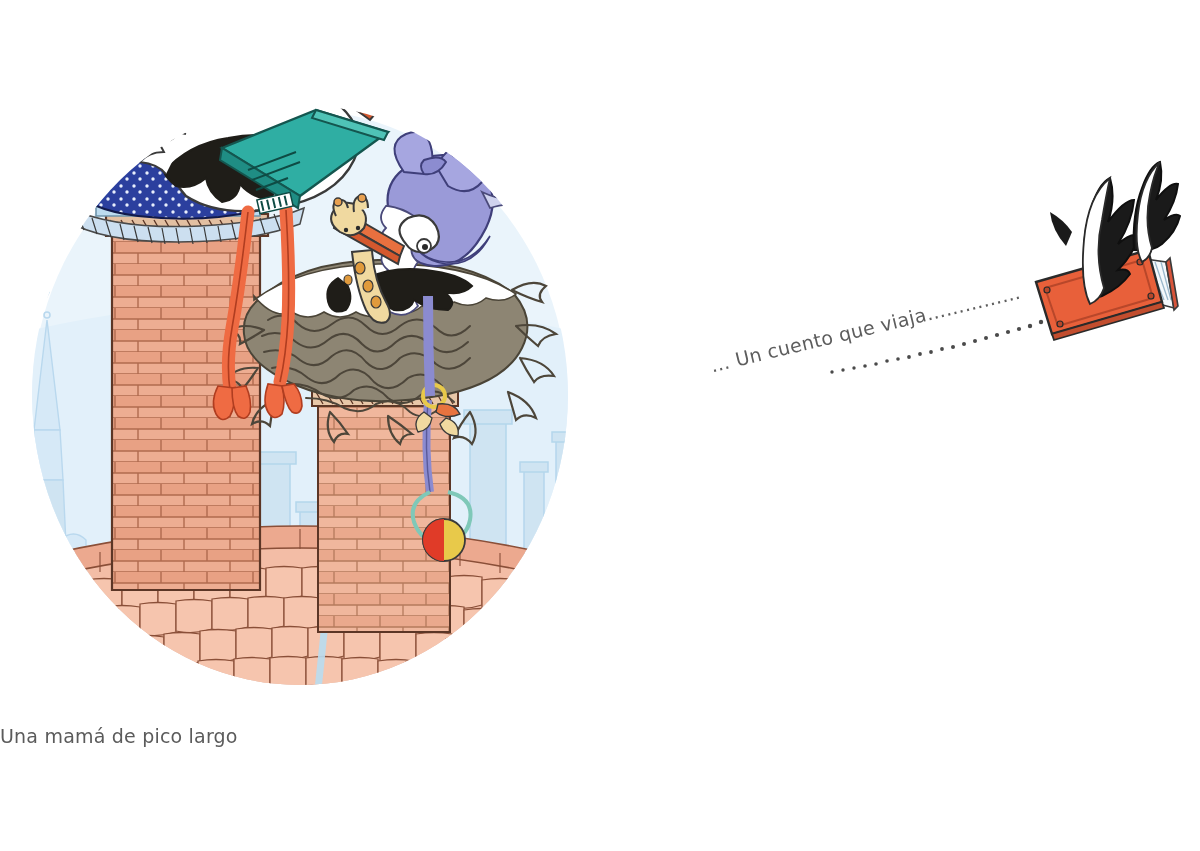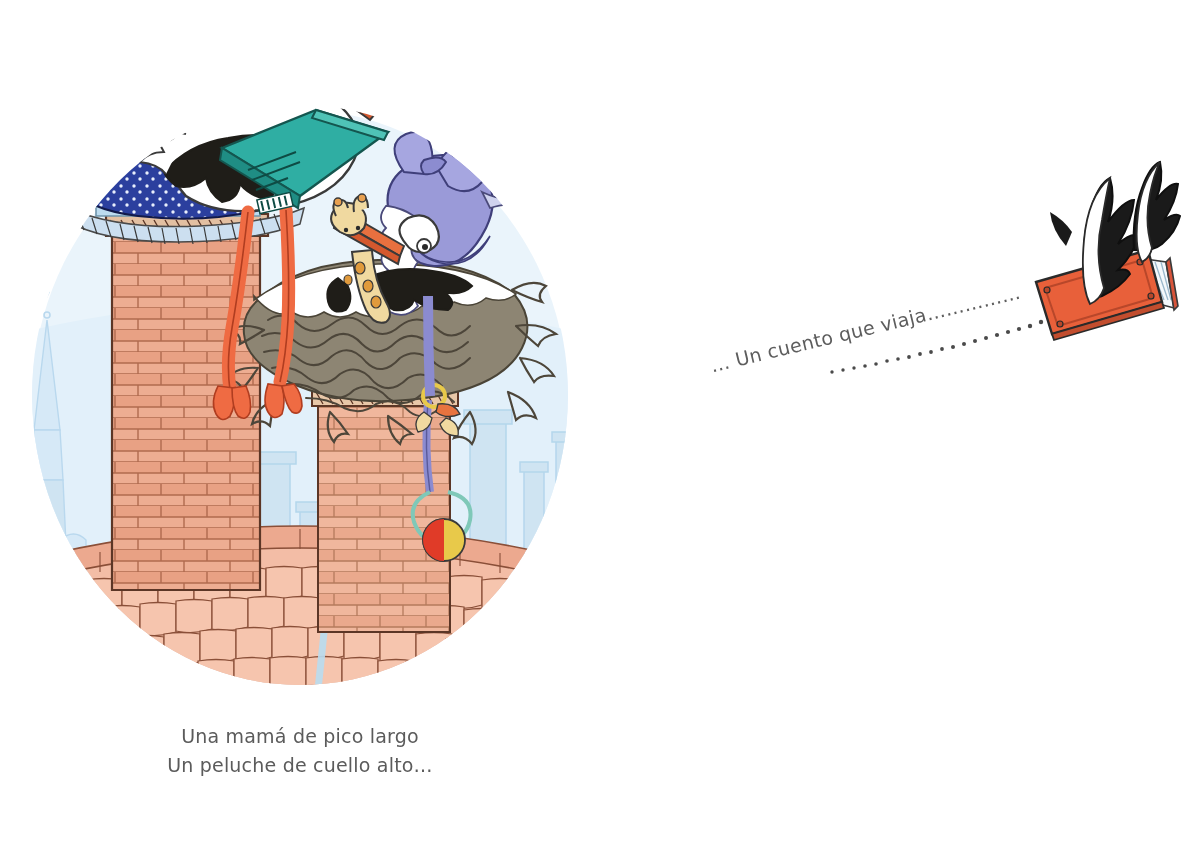--- a/index.html
+++ b/index.html
@@ -35,21 +35,21 @@
     width: 600px;
     height: 720px;
   }
 
   
   #caption-block {
     position: absolute;
     left: 0px;
     top: 722px;
     width: 600px;
-    text-align: center;
+    text-align: left;
     color: #5b5b5b;
     font-family: "DejaVu Sans", sans-serif;
     font-size: 19px;
     line-height: 29px;
     letter-spacing: 0.2px;
     white-space: nowrap;
   }
   .caption-line { display: block; }
 
   
@@ -423,21 +423,20 @@
             <ellipse cx="348" cy="280" rx="4" ry="5"></ellipse>
           </g>
           <path d="M338 278 q-14 8 -10 24 q4 14 18 8 q8 -10 2 -24 Z" fill="#1f1d18" stroke="#1f1d18" stroke-width="1.6"></path>
         </g>
       </g>
     </svg>
   </div>
 
   <div id="caption-block">
     <span class="caption-line">Una mamá de pico largo</span>
-    <span class="caption-line">Un peluche de cuello alto…</span>
   </div>
 
   <div id="travel-panel">
     <svg id="travel-svg" viewBox="0 0 600 851" xmlns="http://www.w3.org/2000/svg">
 
       <g fill="#4a4a4a">
         <circle cx="232" cy="372" r="1.7"></circle>
         <circle cx="243" cy="370" r="1.7"></circle>
         <circle cx="254" cy="368" r="1.7"></circle>
         <circle cx="265" cy="366" r="1.8"></circle>

